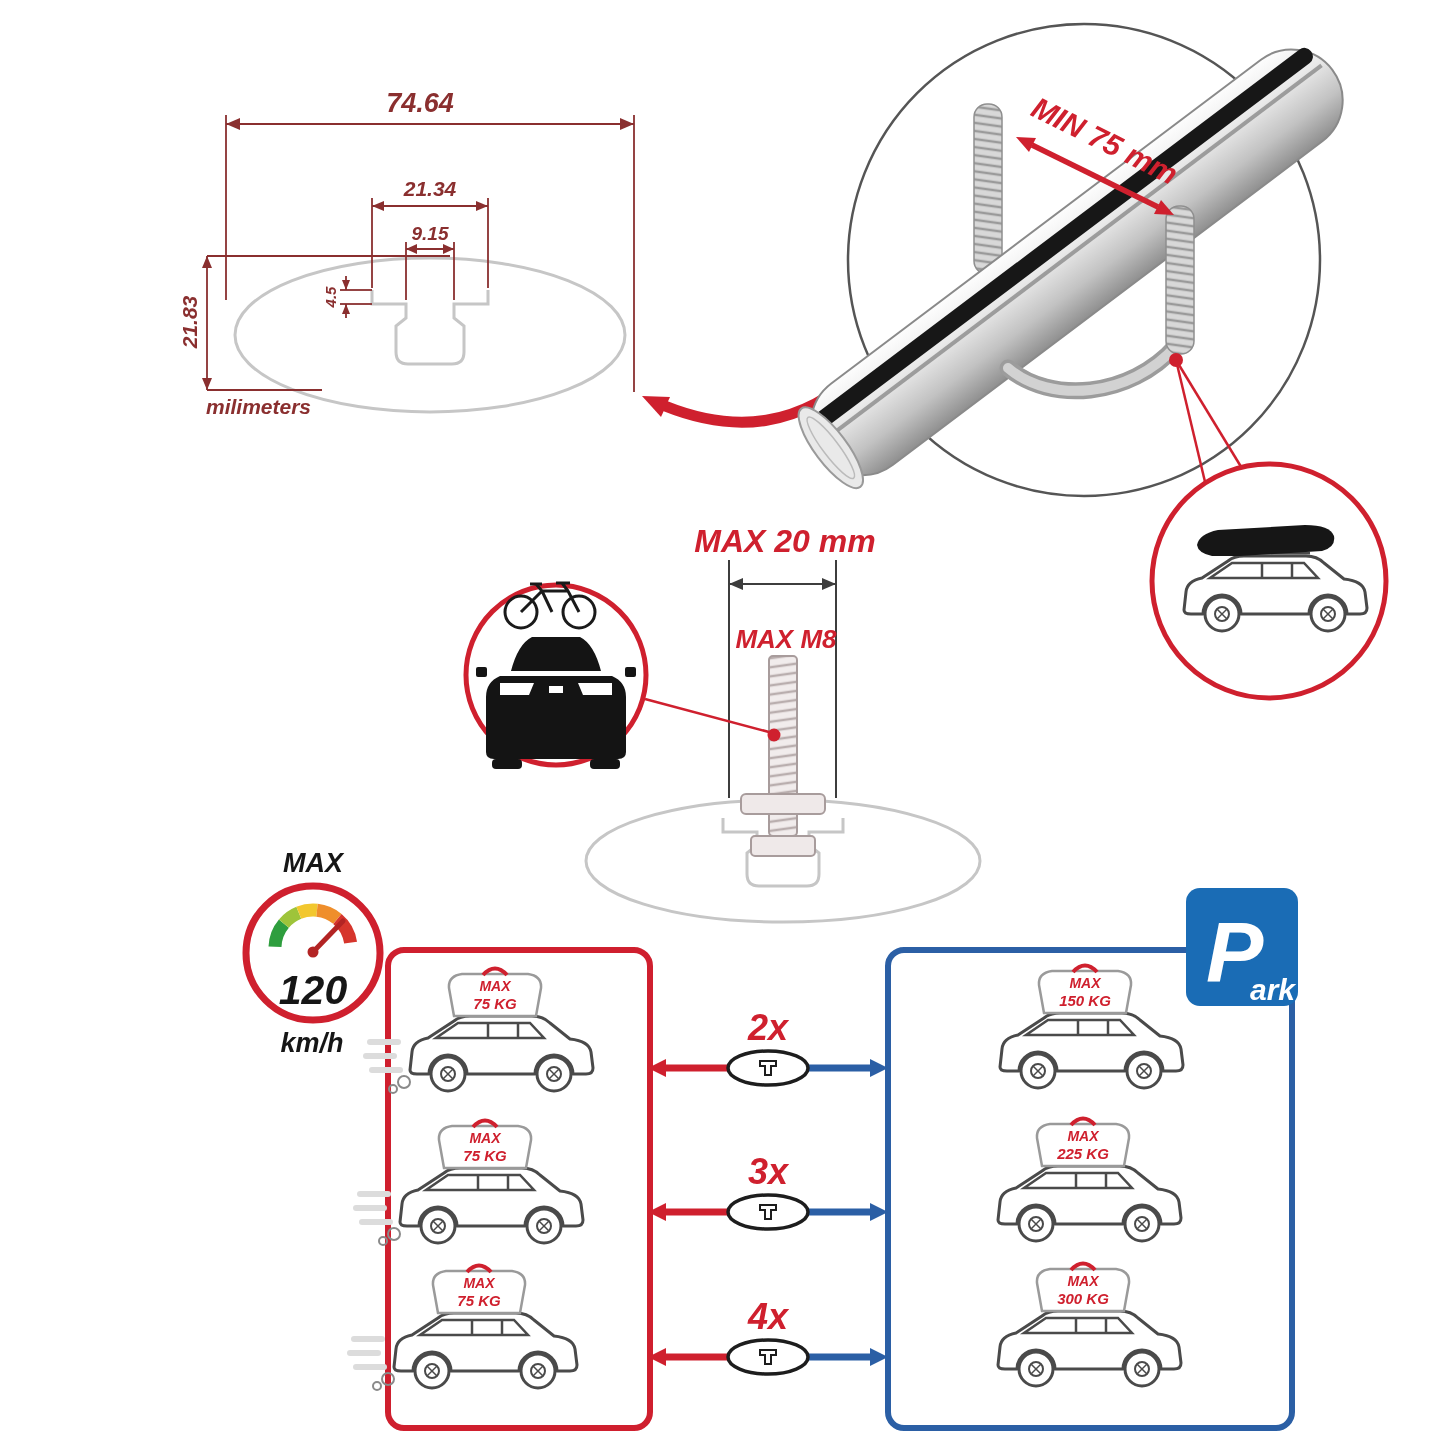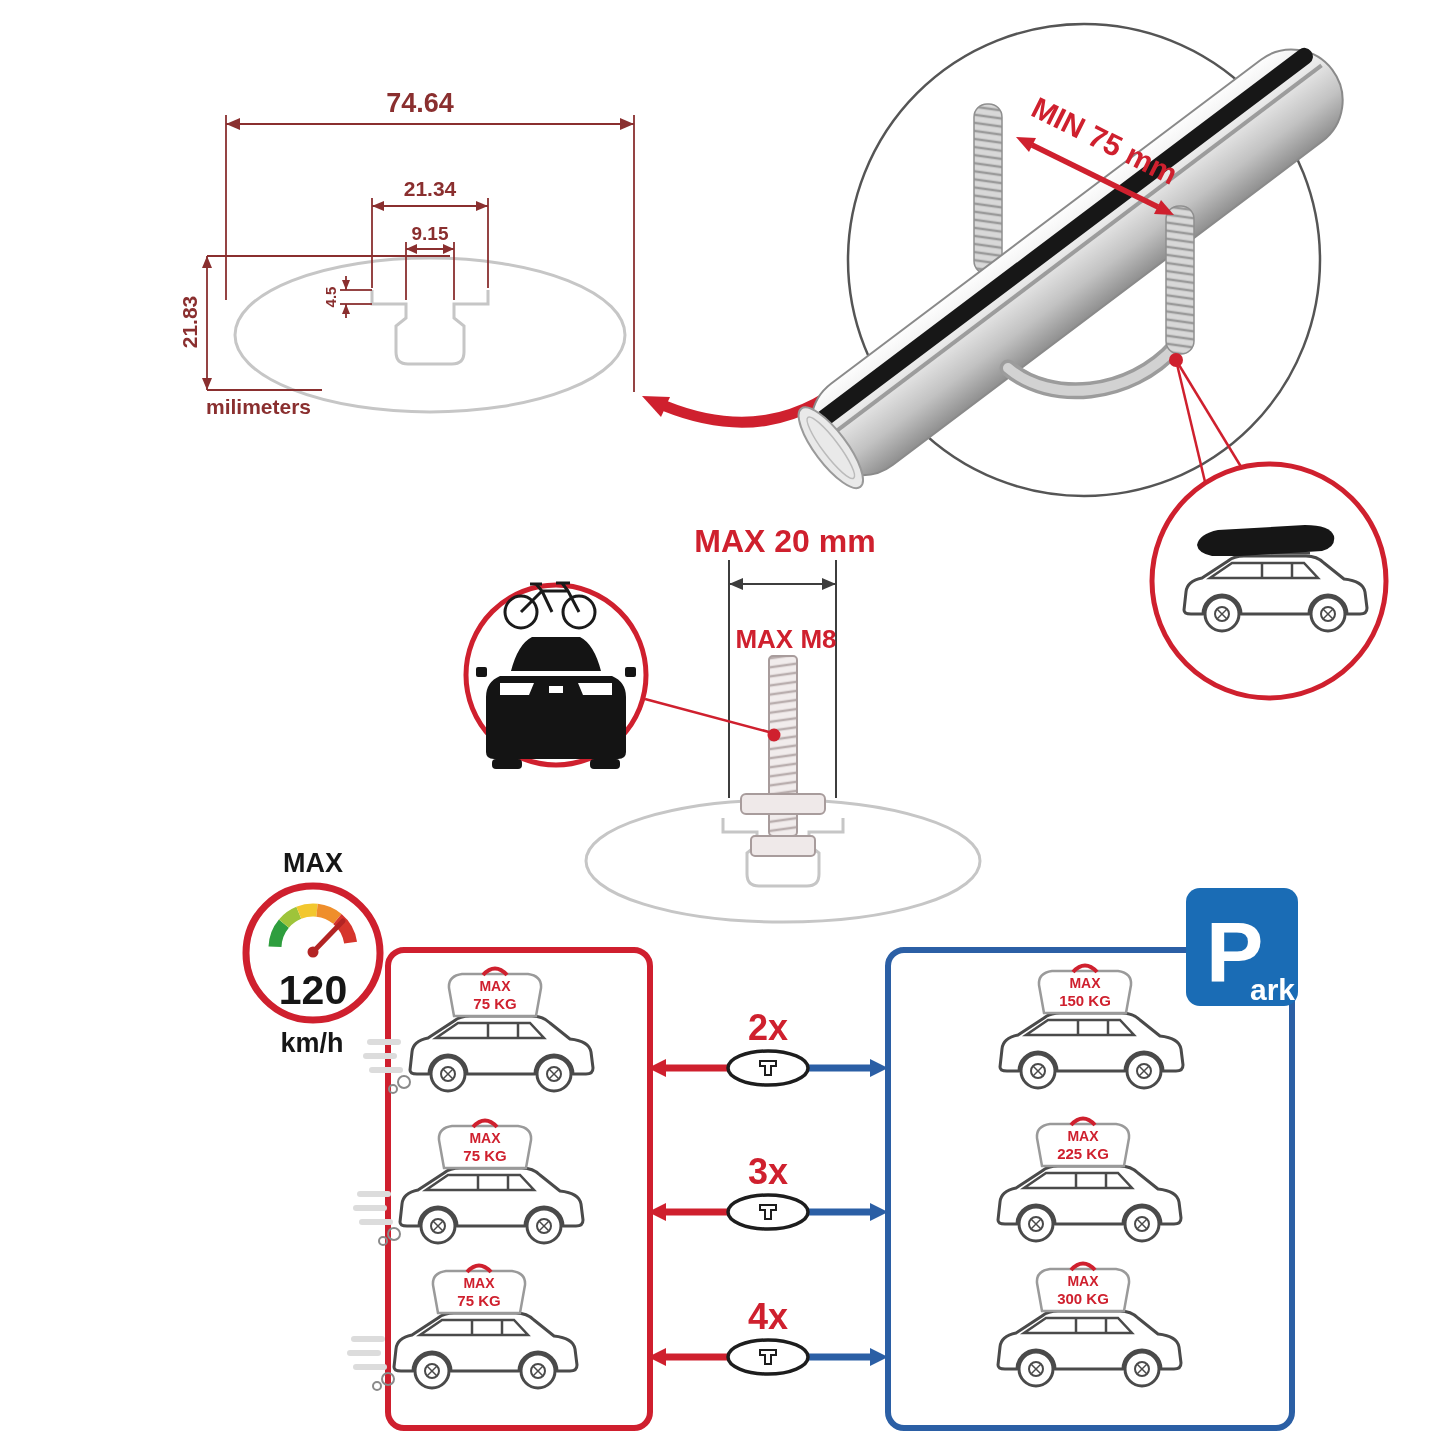--- a/index.html
+++ b/index.html
@@ -1,16 +1,16 @@
 <!DOCTYPE html>
 <html><head>
 <meta charset="utf-8">
 <style>
   html,body{margin:0;padding:0;background:#ffffff;}
-  .canvas{width:1445px;height:1445px;background:#fff;position:relative;overflow:hidden;}
+  .canvas{width:1445px;height:1445px;background:#fff;position:relative;overflow:hidden;font-style:italic;}
   svg{display:block;font-family:"Liberation Sans",sans-serif;}
   text{font-family:"Liberation Sans",sans-serif;}
   .dim{fill:#8a2f2f;font-weight:bold;}
   .red{fill:#cf202e;font-weight:bold;}
   .blk{fill:#161616;font-weight:bold;}
   .wht{fill:#ffffff;font-weight:bold;}
   .mid{text-anchor:middle;}
 </style>
 </head>
 <body>

